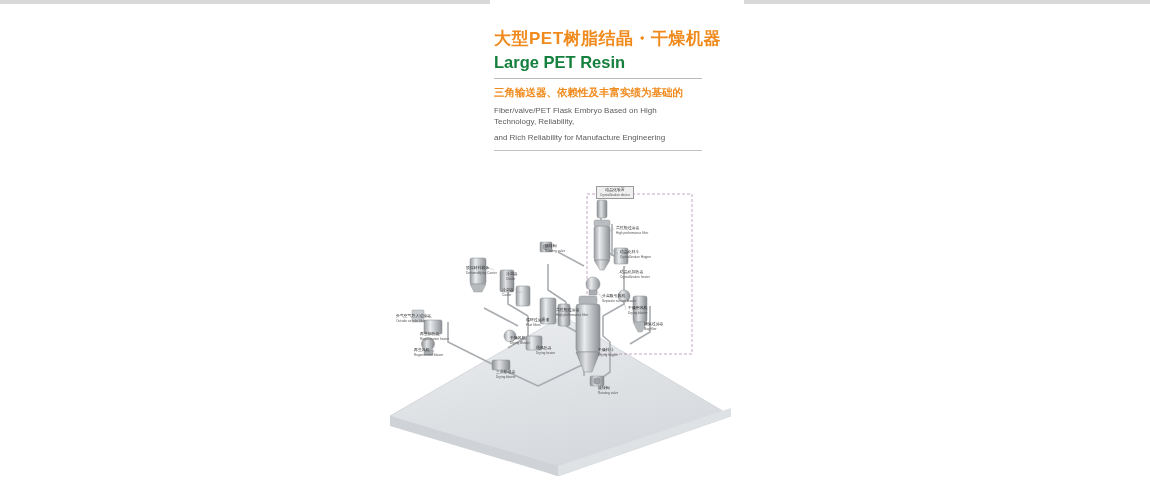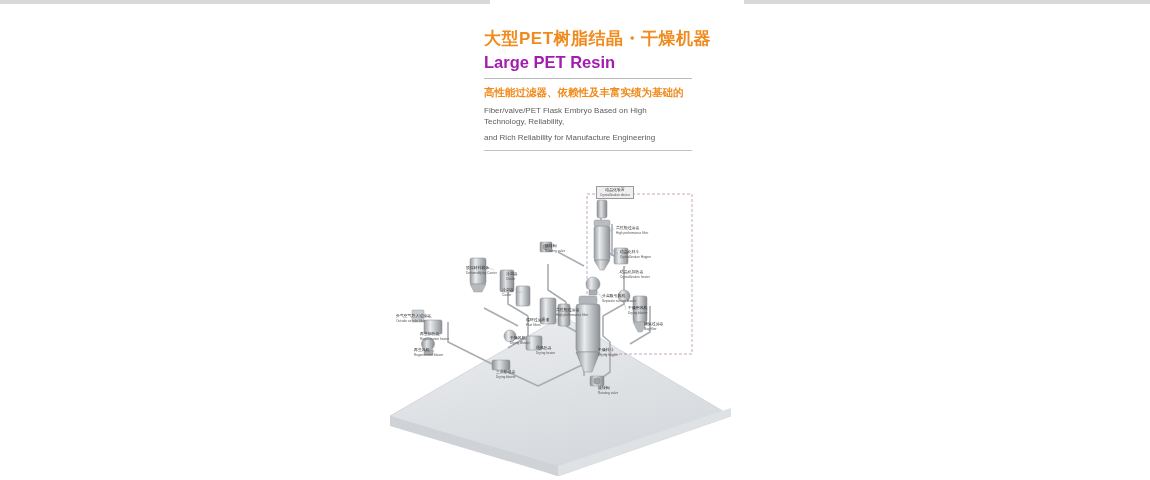--- a/index.html
+++ b/index.html
@@ -23,34 +23,34 @@
   }
   .topbar-right {
     position: absolute;
     left: 744px; top: 0;
     width: 406px; height: 4px;
     background: #d9d9d9;
   }
   
   .heading {
     position: absolute;
-    left: 484px;
+    left: 494px;
     top: 28px;
     width: 212px;
   }
   .title-cn {
     color: #f08a1c;
     font-size: 17px;
     font-weight: bold;
     letter-spacing: 0.5px;
     line-height: 22px;
     white-space: nowrap;
   }
   .title-en {
-    color: #a21caf;
+    color: #15803d;
     font-size: 16.5px;
     font-weight: bold;
     line-height: 18.5px;
     margin-top: 3px;
     white-space: nowrap;
   }
   .rule {
     width: 208px;
     height: 1px;
     background: #b9b9b9;
@@ -113,21 +113,21 @@
 </head>
 <body>
 
 <div class="topbar-left"></div>
 <div class="topbar-right"></div>
 
 <div class="heading">
   <div class="title-cn">大型PET树脂结晶・干燥机器</div>
   <div class="title-en">Large PET Resin</div>
   <div class="rule"></div>
-  <div class="sub-cn">高性能过滤器、依赖性及丰富实绩为基础的</div>
+  <div class="sub-cn">三角输送器、依赖性及丰富实绩为基础的</div>
   <div class="sub-en">Fiber/valve/PET Flask Embryo Based on High Technology, Reliability,</div>
   <div class="sub-en">and Rich Reliability for Manufacture Engineering</div>
   <div class="rule2"></div>
 </div>
 
 <div class="stage">
   <svg width="345" height="290" viewBox="0 0 345 290">
     <defs>
       <linearGradient id="plat" x1="0" y1="0" x2="0.4" y2="1">
         <stop offset="0" stop-color="#eceef0"></stop>

